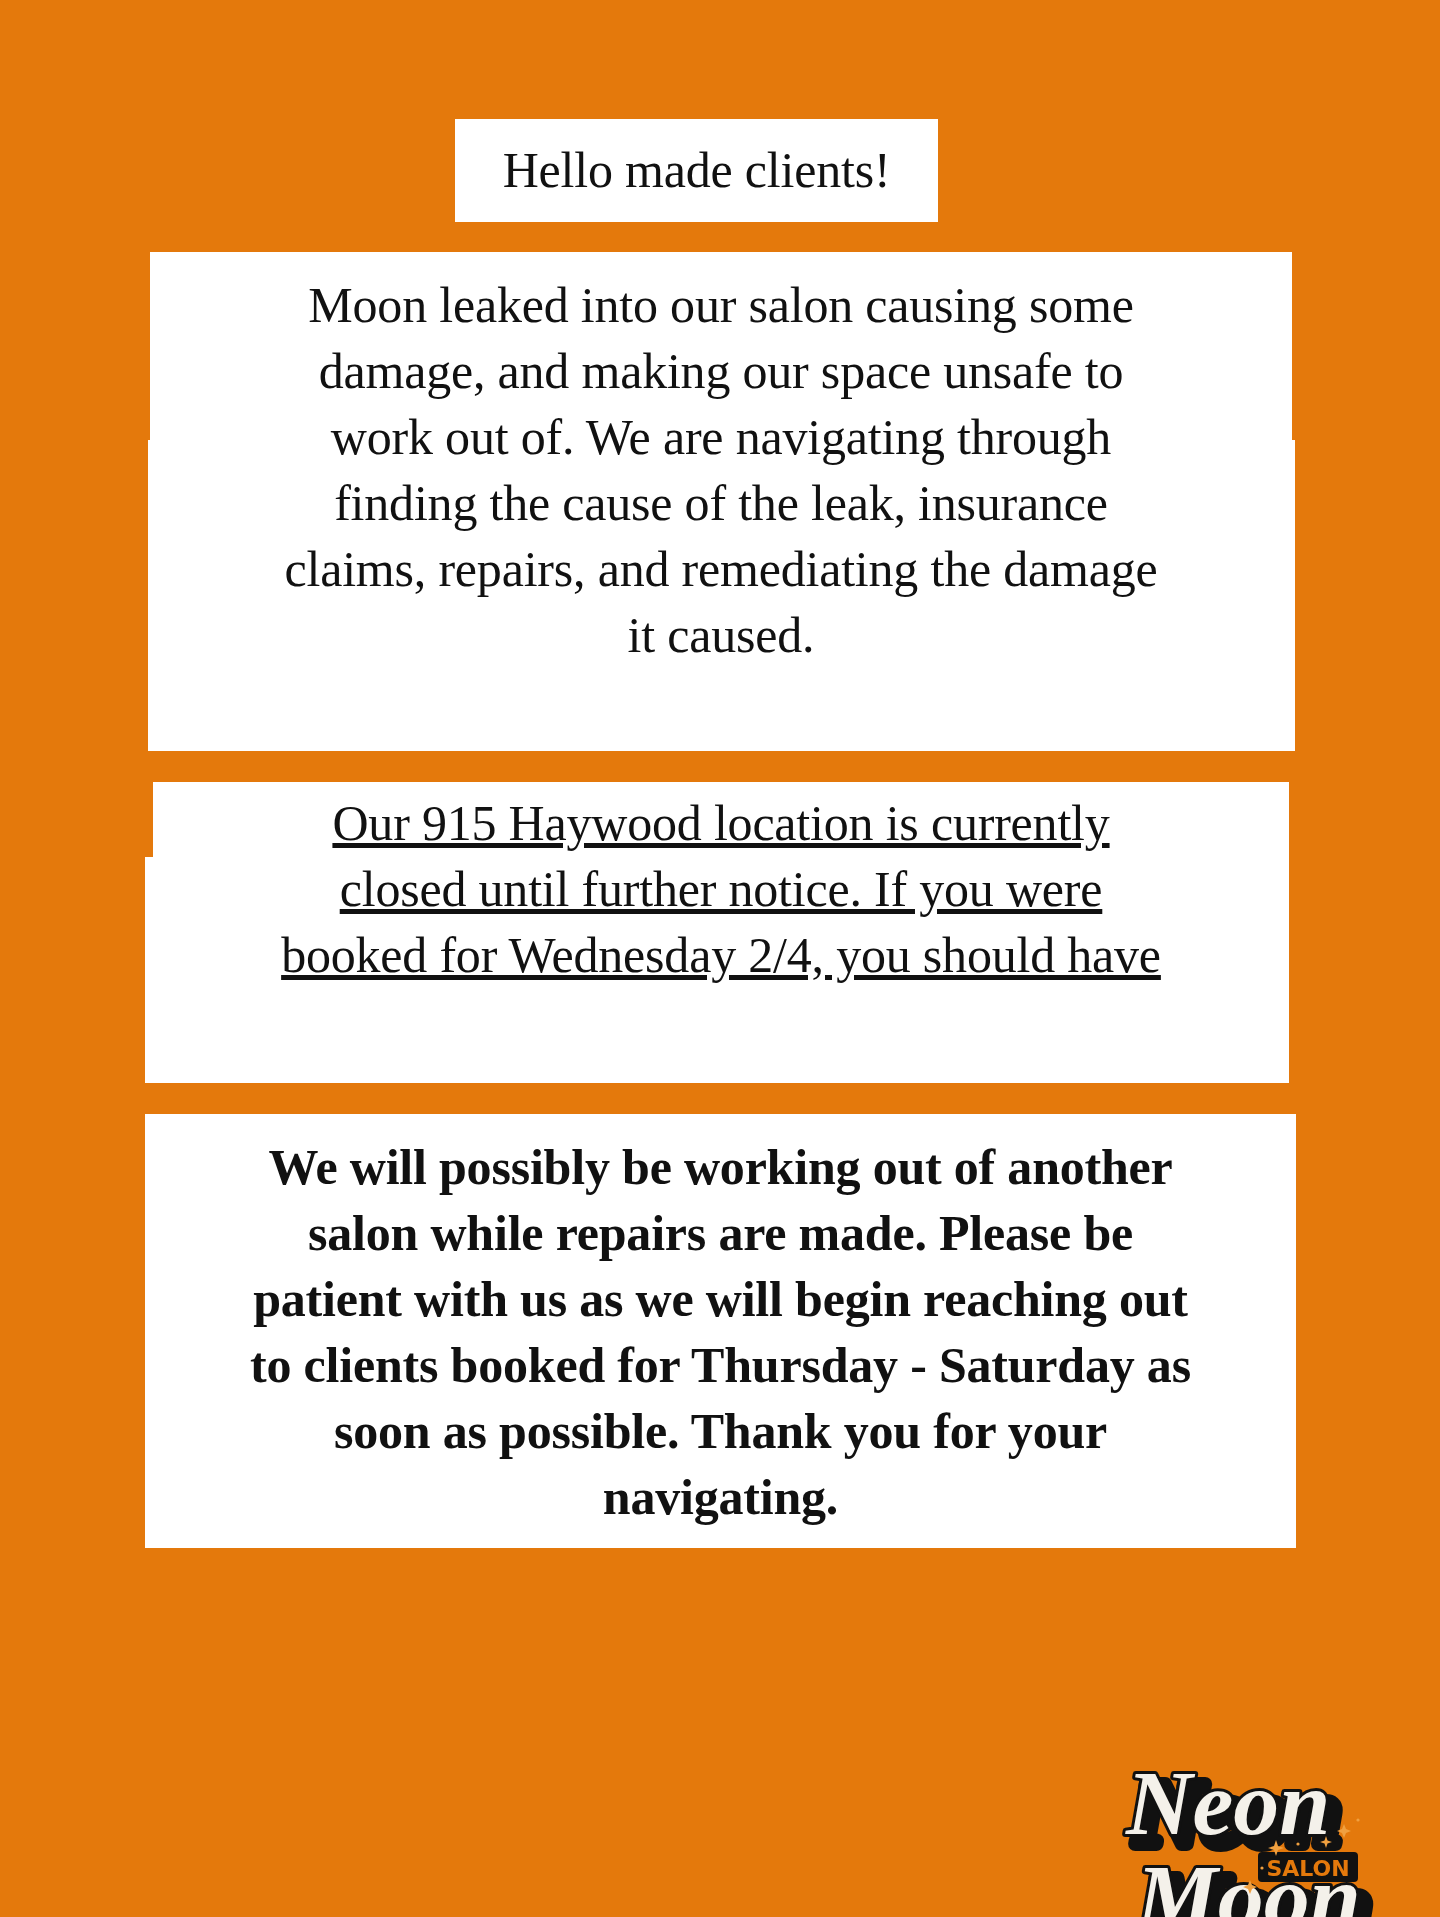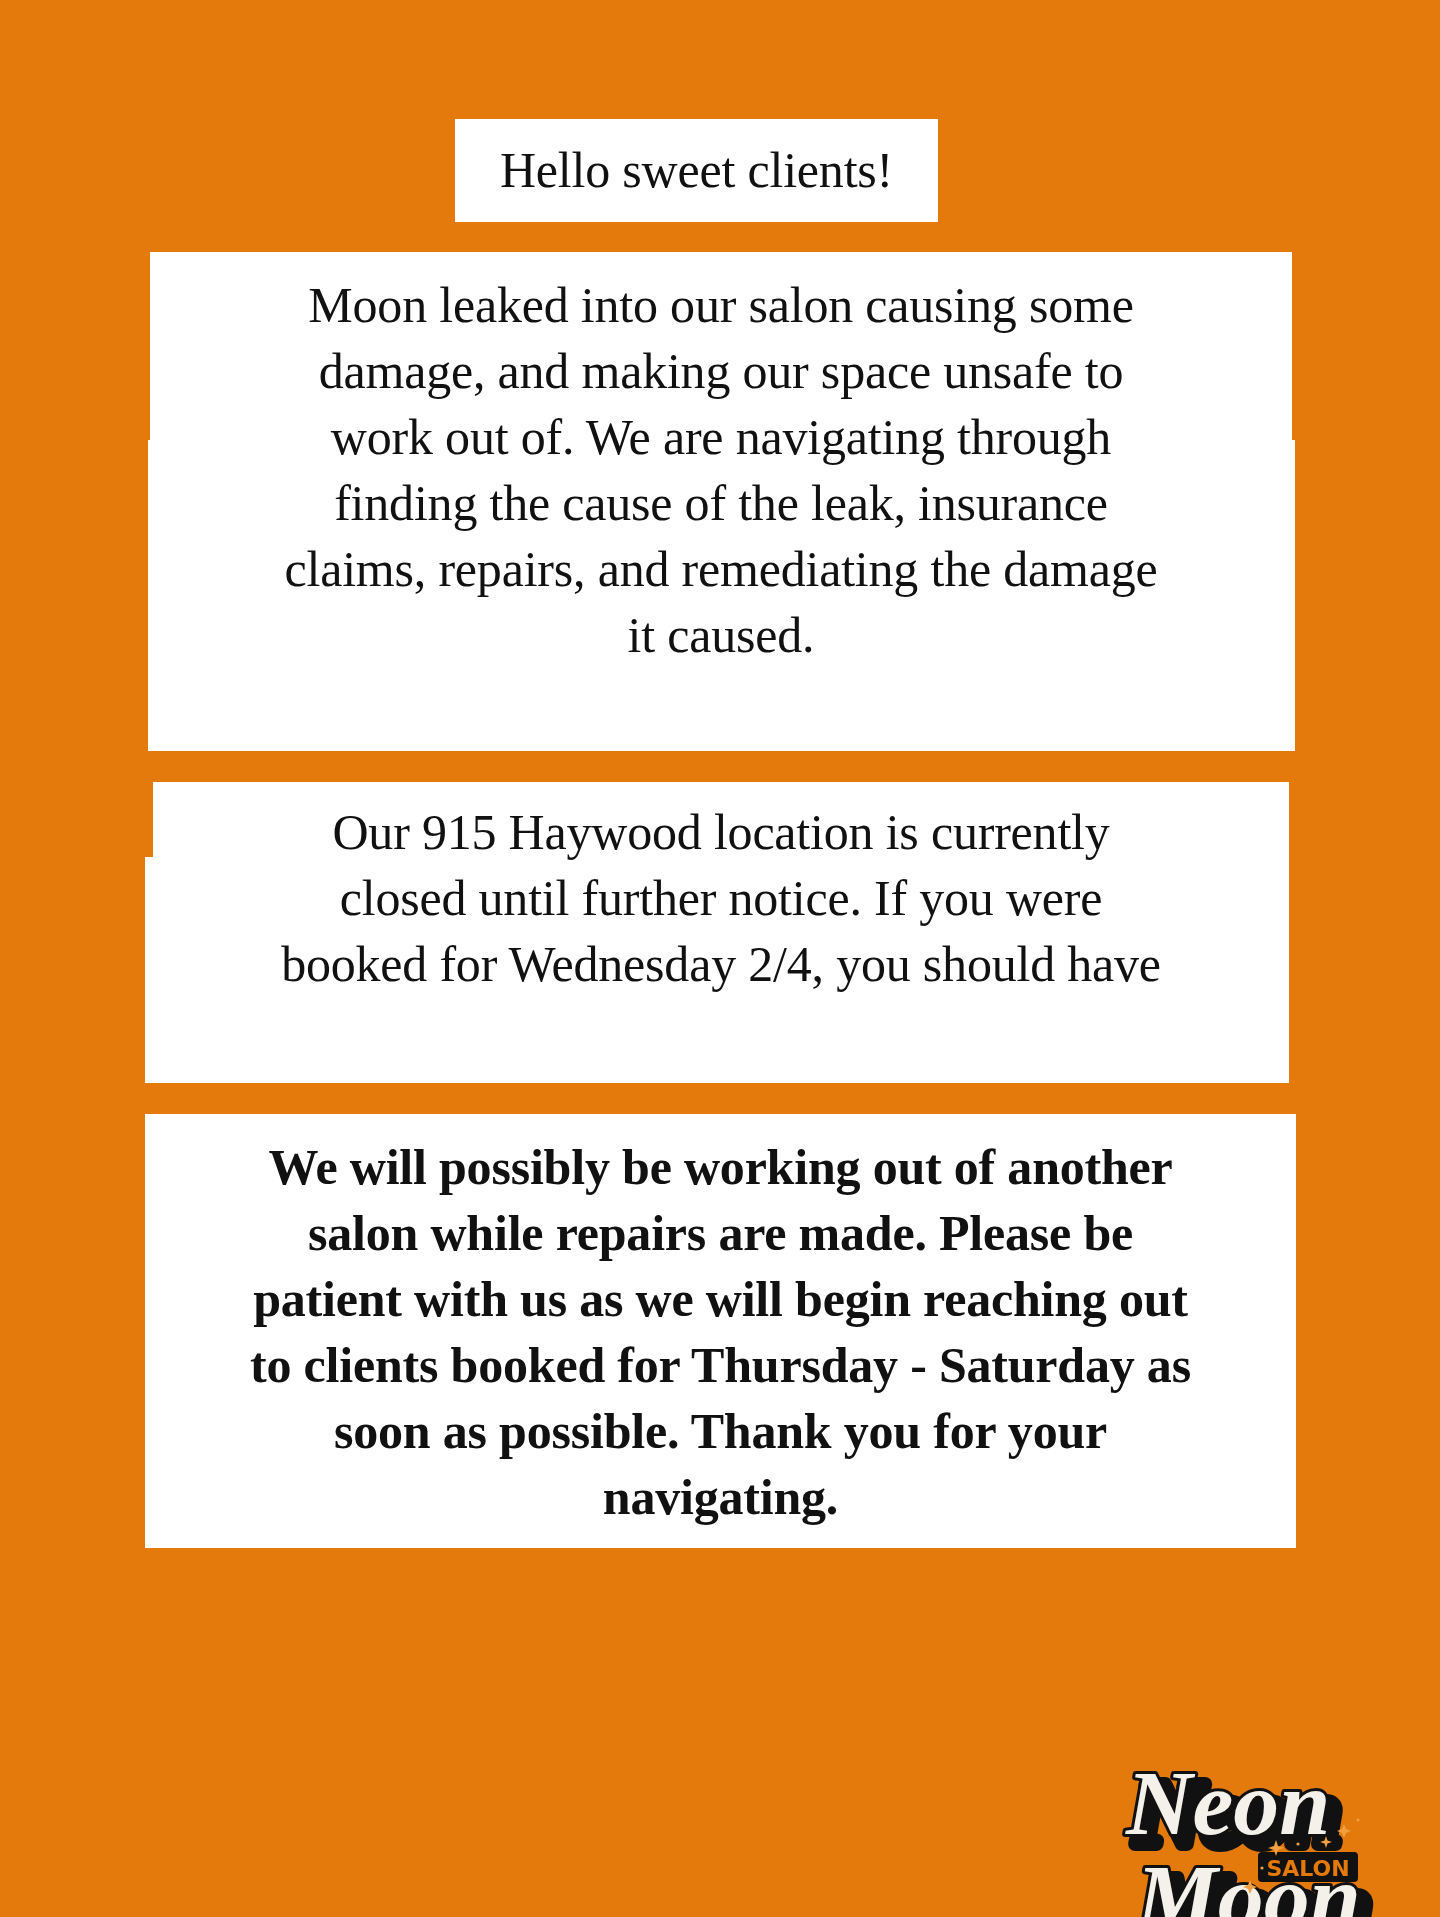--- a/index.html
+++ b/index.html
@@ -28,36 +28,36 @@
     .line { display: block; white-space: nowrap; }
     #hello-card { left: 455px; top: 119px; width: 483px; height: 103px; }
     #hello-card .lines { top: 18px; font-size: 50px; line-height: 66px; }
 
     #card-leak { left: 150px; top: 252px; width: 1142px; height: 499px; }
     #card-leak .patch { left: -2px; top: 188px; width: 1147px; height: 311px; }
     #card-leak .lines { top: 20px; }
 
     #card-closed { left: 153px; top: 782px; width: 1136px; height: 301px; }
     #card-closed .patch { left: -8px; top: 75px; width: 1144px; height: 226px; }
-    #card-closed .lines { top: 17px; }
+    #card-closed .lines { top: 8px; text-decoration: underline; }
 
     #card-relocate { left: 145px; top: 1114px; width: 1151px; height: 434px; font-weight: bold; }
     #card-relocate .lines { top: 20px; }
 
     #logo {
       position: absolute; left: 1108px; top: 1740px; width: 290px; height: 220px;
     }
     #logo svg { width: 100%; height: 100%; display: block; }
   </style>
 </head>
 <body>
 
 <div id="hello-card" class="card">
   <div class="lines">
-    <span class="line">Hello sweet clients!</span>
+    <span class="line">Hello made clients!</span>
   </div>
 </div>
 
 <div id="card-leak" class="card">
   <div class="patch"></div>
   <div class="lines">
     <span class="line">Moon leaked into our salon causing some</span>
     <span class="line">damage, and making our space unsafe to</span>
     <span class="line">work out of. We are navigating through</span>
     <span class="line">finding the cause of the leak, insurance</span>

